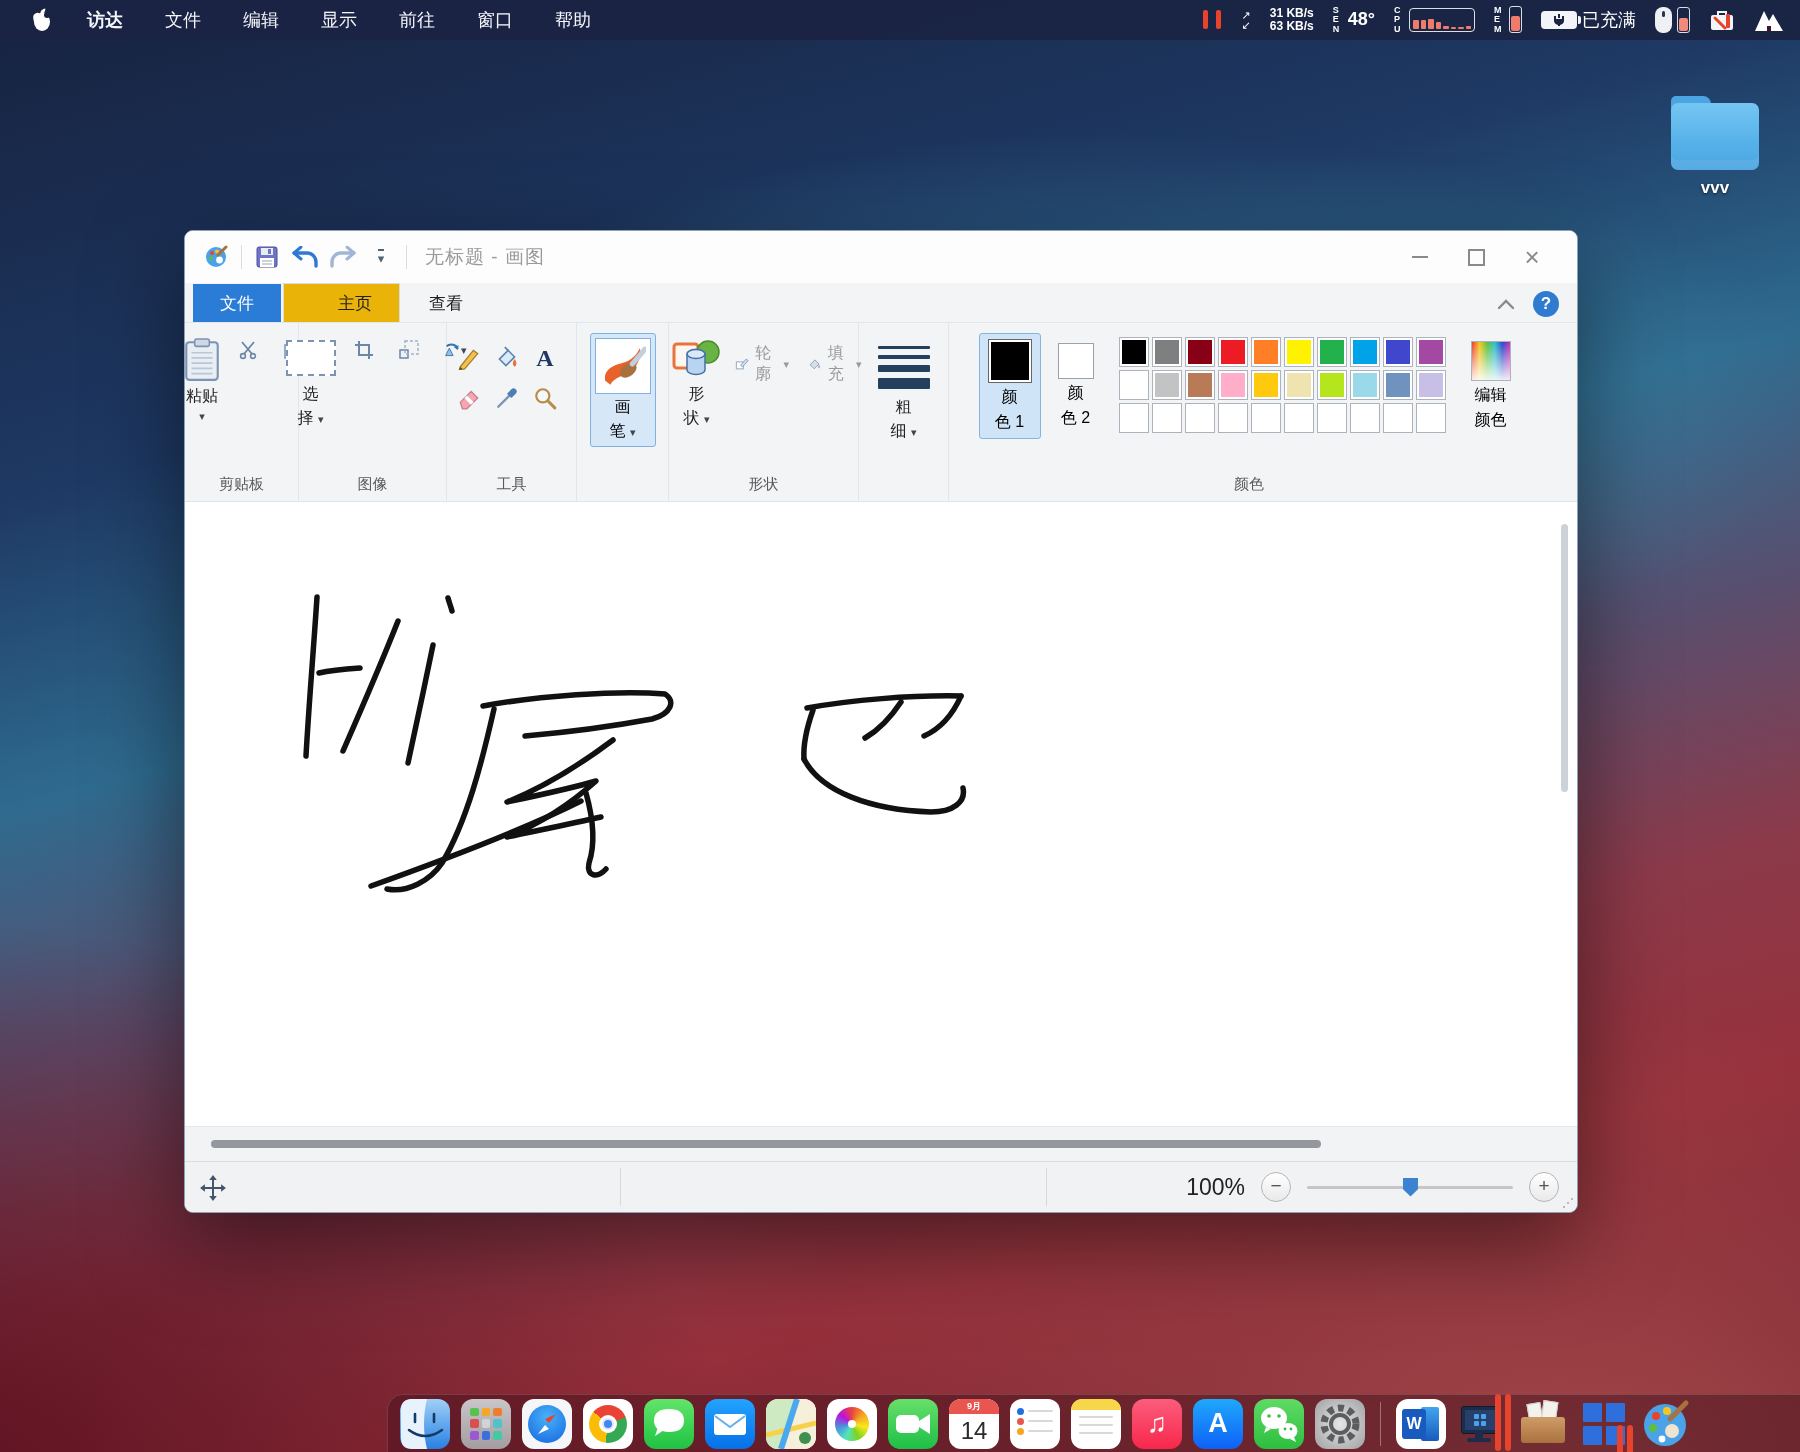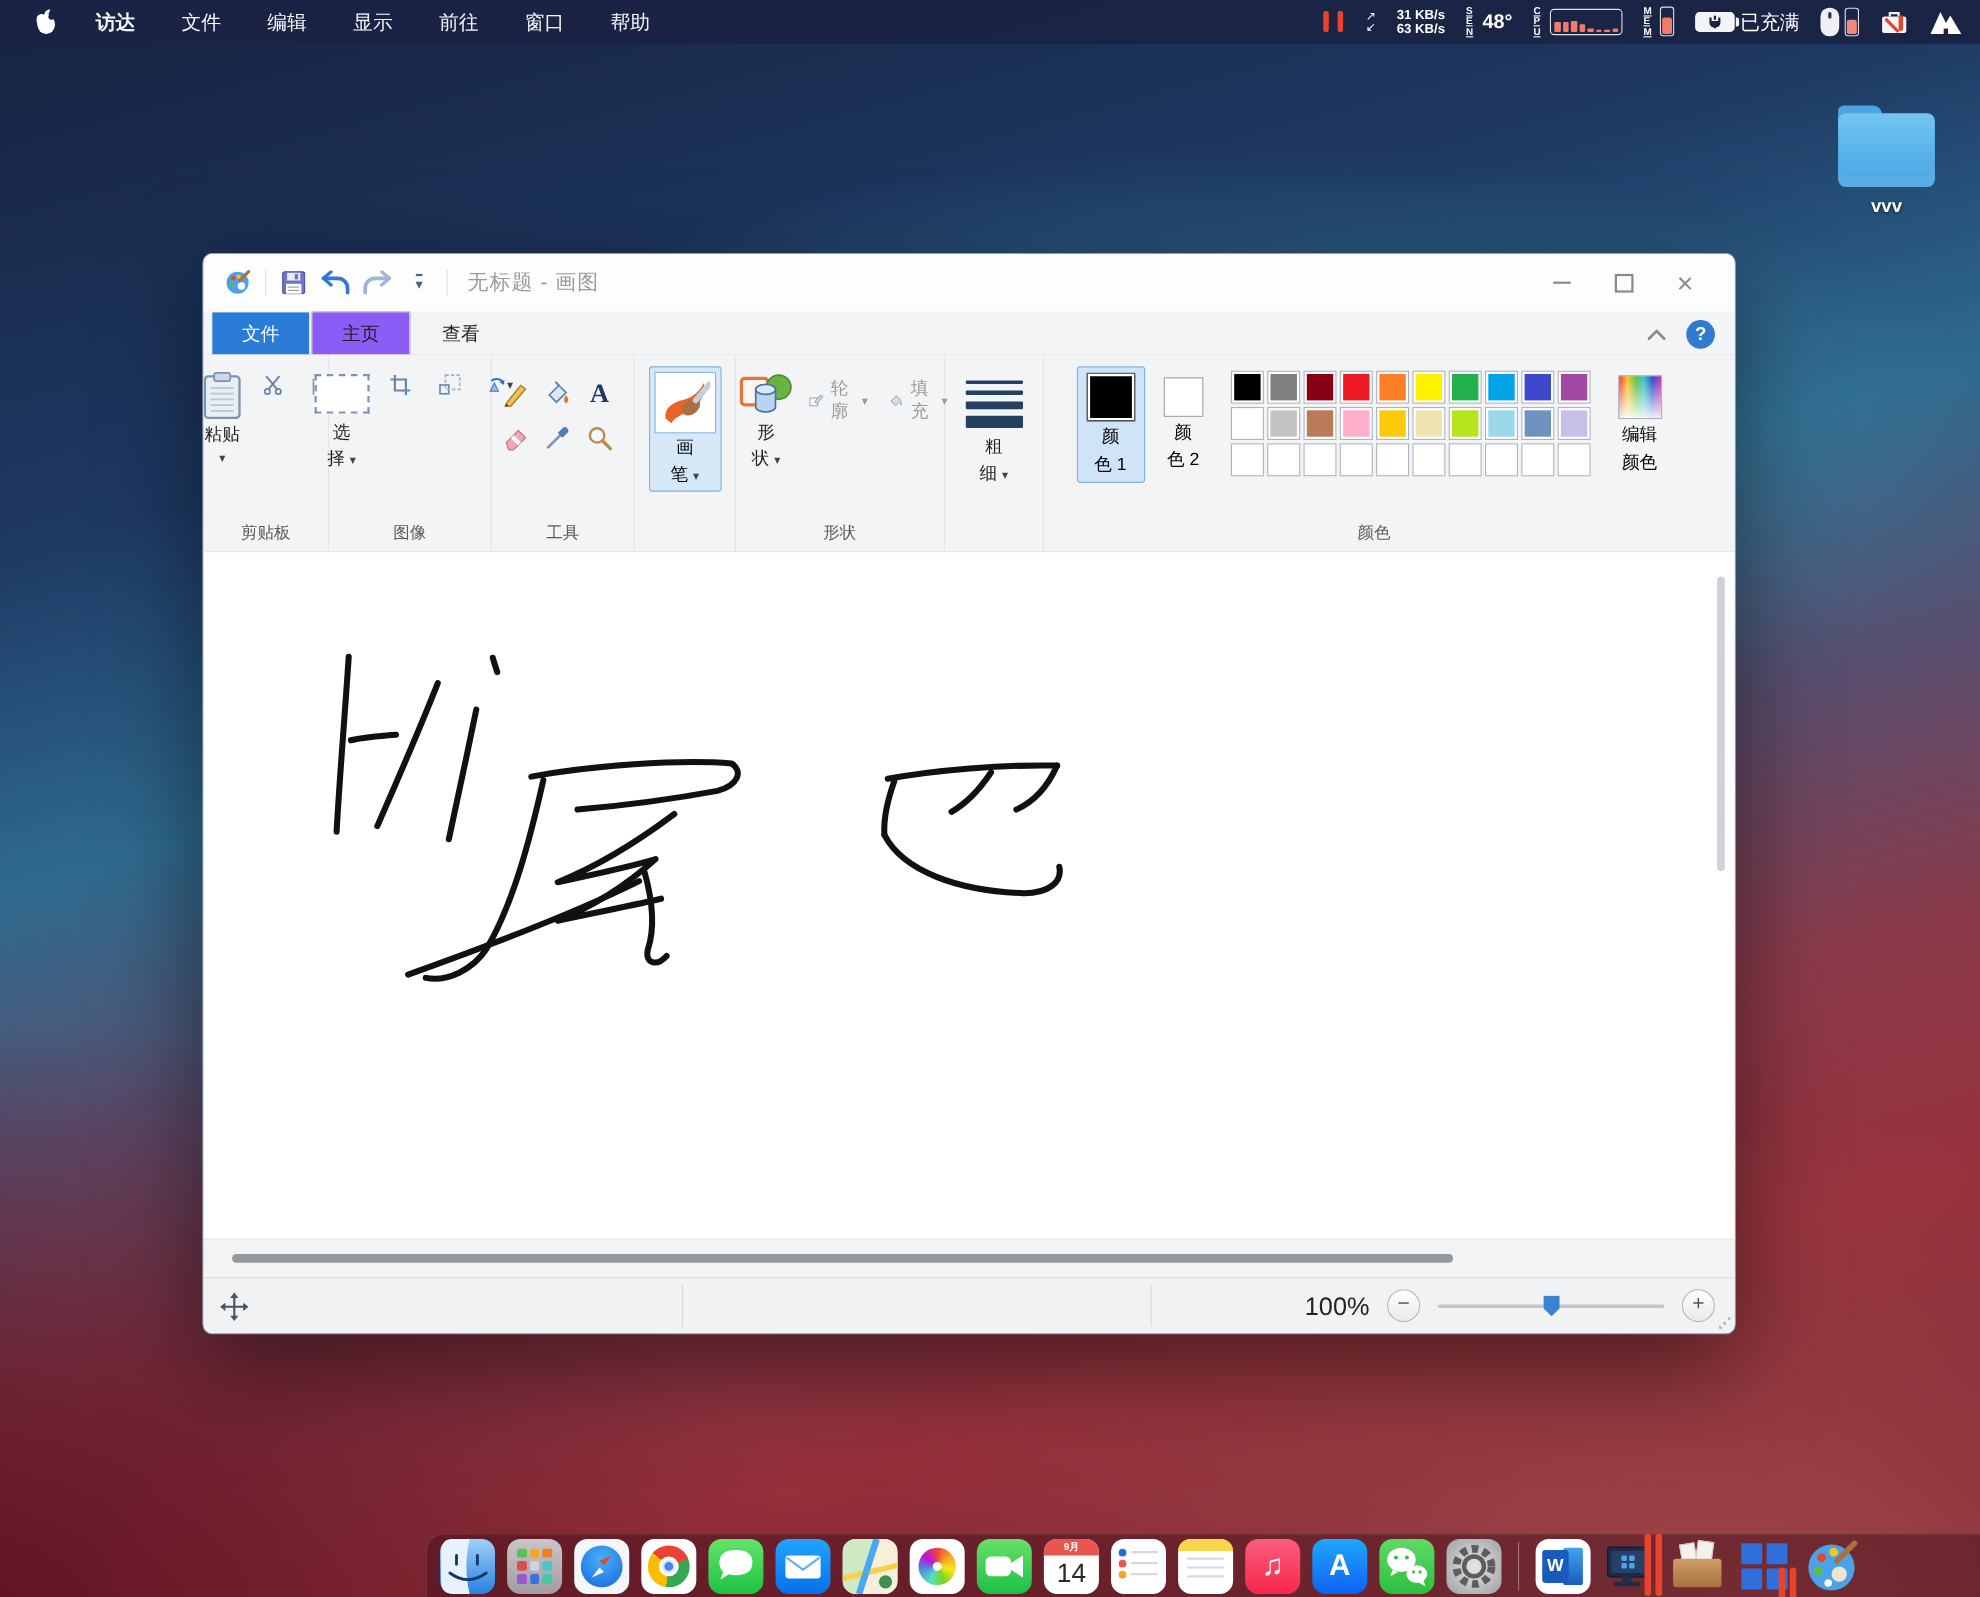--- a/index.html
+++ b/index.html
@@ -16,21 +16,21 @@
     display:flex;align-items:center;justify-content:space-between;color:#fff;z-index:50;}
   .mb-left{display:flex;align-items:center;gap:0;padding-left:22px;}
   .mb-item{padding:0 21px;font-size:18px;line-height:40px;color:#f4f6fb;cursor:default;}
   .mb-item.bold{font-weight:700;}
   .applelogo{width:20px;height:24px;margin:0 14px 0 10px;}
   .mb-right{display:flex;align-items:center;gap:19px;padding-right:16px;}
   .mb-status{display:flex;align-items:center;gap:5px;color:#fff;}
   .pbar{display:inline-block;width:5px;height:19px;background:#e8432d;border-radius:2px;margin:0 1.5px;}
   .arrows{flex-direction:column;gap:0;font-size:11px;line-height:10px;color:#fff;}
   .nettext{flex-direction:column;align-items:flex-end;gap:0;font-size:12px;line-height:13px;font-weight:600;}
-  .vlabel{display:inline-block;width:10px;font-size:9px;line-height:1.02;font-weight:700;word-break:break-all;text-decoration:underline;}
+  .vlabel{display:inline-block;width:10px;font-size:9px;line-height:1.02;font-weight:700;word-break:break-all;}
   .temp{font-size:18px;font-weight:600;}
   .cpubox{display:flex;align-items:flex-end;gap:2px;width:66px;height:24px;border:1.5px solid rgba(255,255,255,.85);
     border-radius:4px;padding:2px 3px;box-sizing:border-box;}
   .cpubox i{display:block;width:6px;background:#ef7b6b;border-radius:1px;}
   .membox{position:relative;width:13px;height:27px;border:1.5px solid rgba(255,255,255,.85);border-radius:3px;box-sizing:border-box;}
   .membox i{position:absolute;left:1px;right:1px;bottom:1px;height:62%;background:#ef7b6b;border-radius:2px;}
   .batticon{position:relative;width:36px;height:18px;border-radius:4px;background:#f2f4f7;display:flex;align-items:center;justify-content:center;}
   .batticon:after{content:"";position:absolute;right:-4px;top:5px;width:3px;height:8px;background:#f2f4f7;border-radius:0 2px 2px 0;}
   .batttext{font-size:18px;font-weight:500;}
   .mouseicon{width:17px;height:26px;background:#eef0f4;border-radius:8px;position:relative;}
@@ -55,21 +55,21 @@
   .wtitle{font-size:19px;color:#9a9a9a;margin-left:6px;letter-spacing:1px;}
   .winctl{margin-left:auto;display:flex;align-items:center;gap:26px;padding-right:30px;}
   .wbtn{width:30px;height:30px;display:flex;align-items:center;justify-content:center;color:#8a8a8a;}
   .minbar{width:16px;height:0;border-top:2px solid #8a8a8a;display:block;}
   .maxbox{width:13px;height:13px;border:2px solid #8a8a8a;display:block;}
   .wbtn.close{font-size:26px;font-weight:300;line-height:1;}
   
   .tabrow{position:absolute;top:52px;left:0;right:0;height:39px;background:#f3f4f6;display:flex;align-items:flex-end;border-bottom:1px solid #e4e7ea;}
   .tab{min-width:88px;text-align:center;font-size:17px;color:#1f1f1f;padding:8px 0 7px;margin-left:2px;}
   .tab.file{background:#2b7cd6;color:#fff;margin-left:8px;}
-  .tab.active{background:#8b5cf6;border:1px solid #d8dce2;border-bottom:none;}
+  .tab.active{background:#eab308;border:1px solid #d8dce2;border-bottom:none;padding-left:27px;}
   .tabright{margin-left:auto;display:flex;align-items:center;gap:18px;padding:0 18px 5px 0;}
   .chev{width:18px;height:12px;}
   .helpbtn{width:26px;height:26px;border-radius:50%;background:#2e7bd0;color:#fff;font-size:17px;font-weight:700;
     display:flex;align-items:center;justify-content:center;}
   
   .ribbon{position:absolute;top:92px;left:0;right:0;height:178px;background:#f3f4f6;display:flex;border-bottom:1px solid #dfe4ea;}
   .rgroup{display:flex;flex-direction:column;border-right:1px solid #e2e6ea;padding:10px 6px 2px;box-sizing:border-box;}
   .rgc{display:flex;flex:1;align-items:flex-start;justify-content:center;gap:8px;}
   .glabel{text-align:center;font-size:15px;color:#5a5a5a;padding:4px 0 5px;margin-top:auto;}
   .bigbtn{display:flex;flex-direction:column;align-items:center;gap:4px;padding:4px 6px;border:1px solid transparent;border-radius:3px;}

